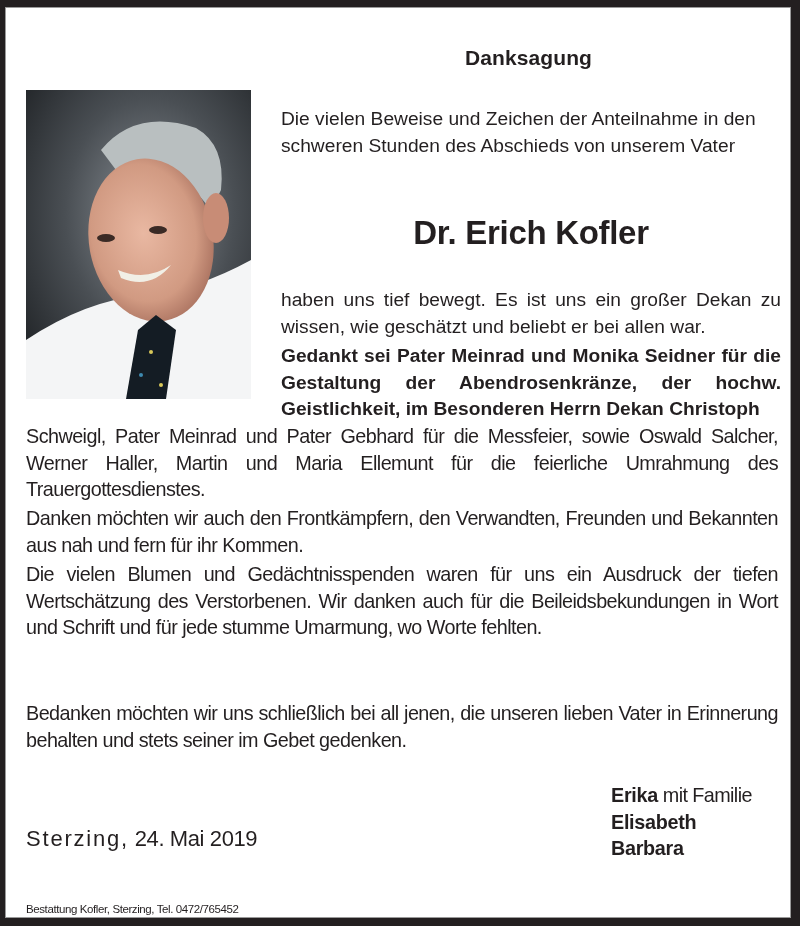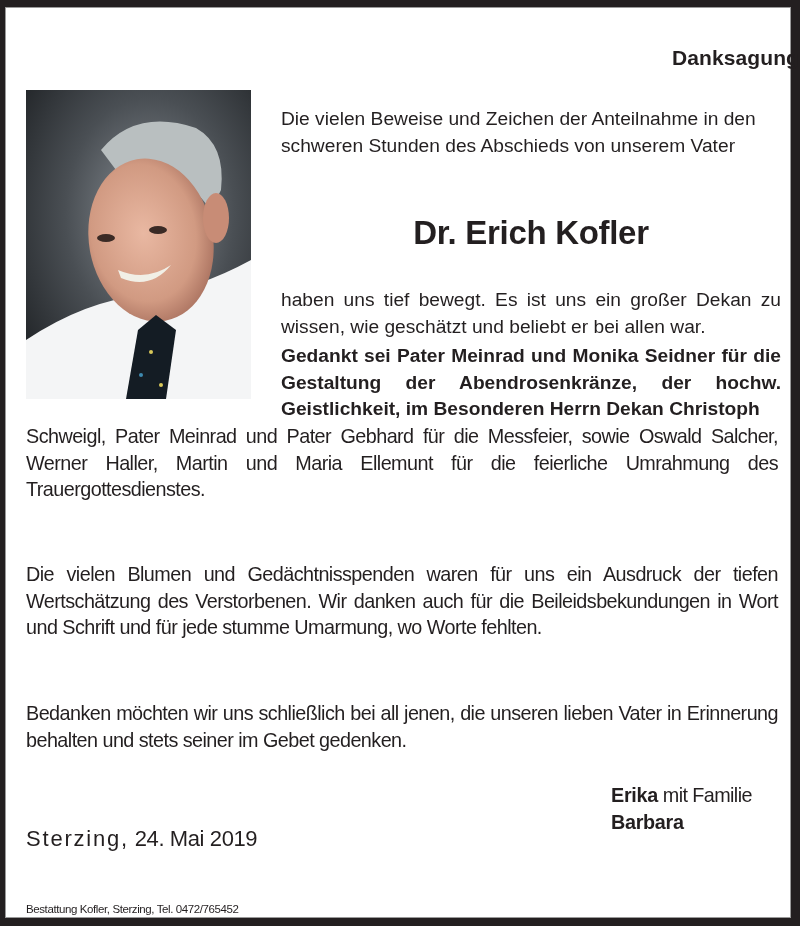--- a/index.html
+++ b/index.html
@@ -9,21 +9,21 @@
     font-family: "Liberation Sans", sans-serif;
     color: #231f20;
   }
   .card {
     position: absolute; left: 5px; top: 7px; width: 786px; height: 911px;
     background: #ffffff; border: 1px solid #9a9a9a; box-sizing: border-box;
   }
   .abs { position: absolute; }
   .heading {
     left: 0; top: 38px; width: 786px; padding-left: 245px; box-sizing: border-box;
-    text-align: right; font-weight: bold; font-size: 21px; letter-spacing: 0.1px;
+    text-align: center; font-weight: bold; font-size: 21px; letter-spacing: 0.1px;
   }
   .heading span { position: relative; left: 7px; }
   .photo {
     left: 20px; top: 82px; width: 225px; height: 309px; overflow: hidden;
     background: radial-gradient(ellipse at 60% 40%, #6d7378 0%, #3b4045 55%, #1e2226 100%);
   }
   .txt { font-size: 19.2px; line-height: 26.5px; }
   .p-intro { left: 275px; top: 98px; width: 500px; }
   .name {
     left: 275px; top: 200px; width: 500px; text-align: center;
@@ -83,30 +83,32 @@
   <div class="abs txt p-intro">Die vielen Beweise und Zeichen der Anteilnahme in den schweren Stunden des Abschieds von unserem Vater</div>
 
   <div class="abs name">Dr. Erich Kofler</div>
 
   <div class="abs txt p-moved">haben uns tief bewegt. Es ist uns ein großer Dekan zu wissen, wie geschätzt und beliebt er bei allen war.</div>
 
   <div class="abs txt p-thanks1">Gedankt sei Pater Meinrad und Monika Seidner für die Gestaltung der Abendrosenkränze, der hochw. Geistlichkeit, im Besonderen Herrn Dekan Christoph</div>
 
   <div class="abs txt p-cont">Schweigl, Pater Meinrad und Pater Gebhard für die Messfeier, sowie Oswald Salcher, Werner Haller, Martin und Maria Ellemunt für die feierliche Umrahmung des Trauergottesdienstes.</div>
 
+  <div class="abs txt p-full p-front">Danken möchten wir auch den Frontkämpfern, den Verwandten, Freunden und Bekannten aus nah und fern für ihr Kommen.</div>
 
   <div class="abs txt p-full p-flowers">Die vielen Blumen und Gedächtnisspenden waren für uns ein Ausdruck der tiefen Wertschätzung des Verstorbenen. Wir danken auch für die Beileidsbekundungen in Wort und Schrift und für jede stumme Umarmung, wo Worte fehlten.</div>
 
 
   <div class="abs txt p-full p-remember">Bedanken möchten wir uns schließlich bei all jenen, die unseren lieben Vater in Erinnerung behalten und stets seiner im Gebet gedenken.</div>
 
   <div class="abs place-date">
     <span class="spaced">Sterzing,</span>
     <span>24. Mai 2019</span>
   </div>
 
   <div class="abs signers">
     <span class="line"><b>Erika</b> <span>mit Familie</span></span>
+    <span class="line"><b>Elisabeth</b></span>
     <span class="line"><b>Barbara</b></span>
   </div>
 
   <div class="abs footer">Bestattung Kofler, Sterzing, Tel. 0472/765452</div>
 </div>
 
 </body></html>

